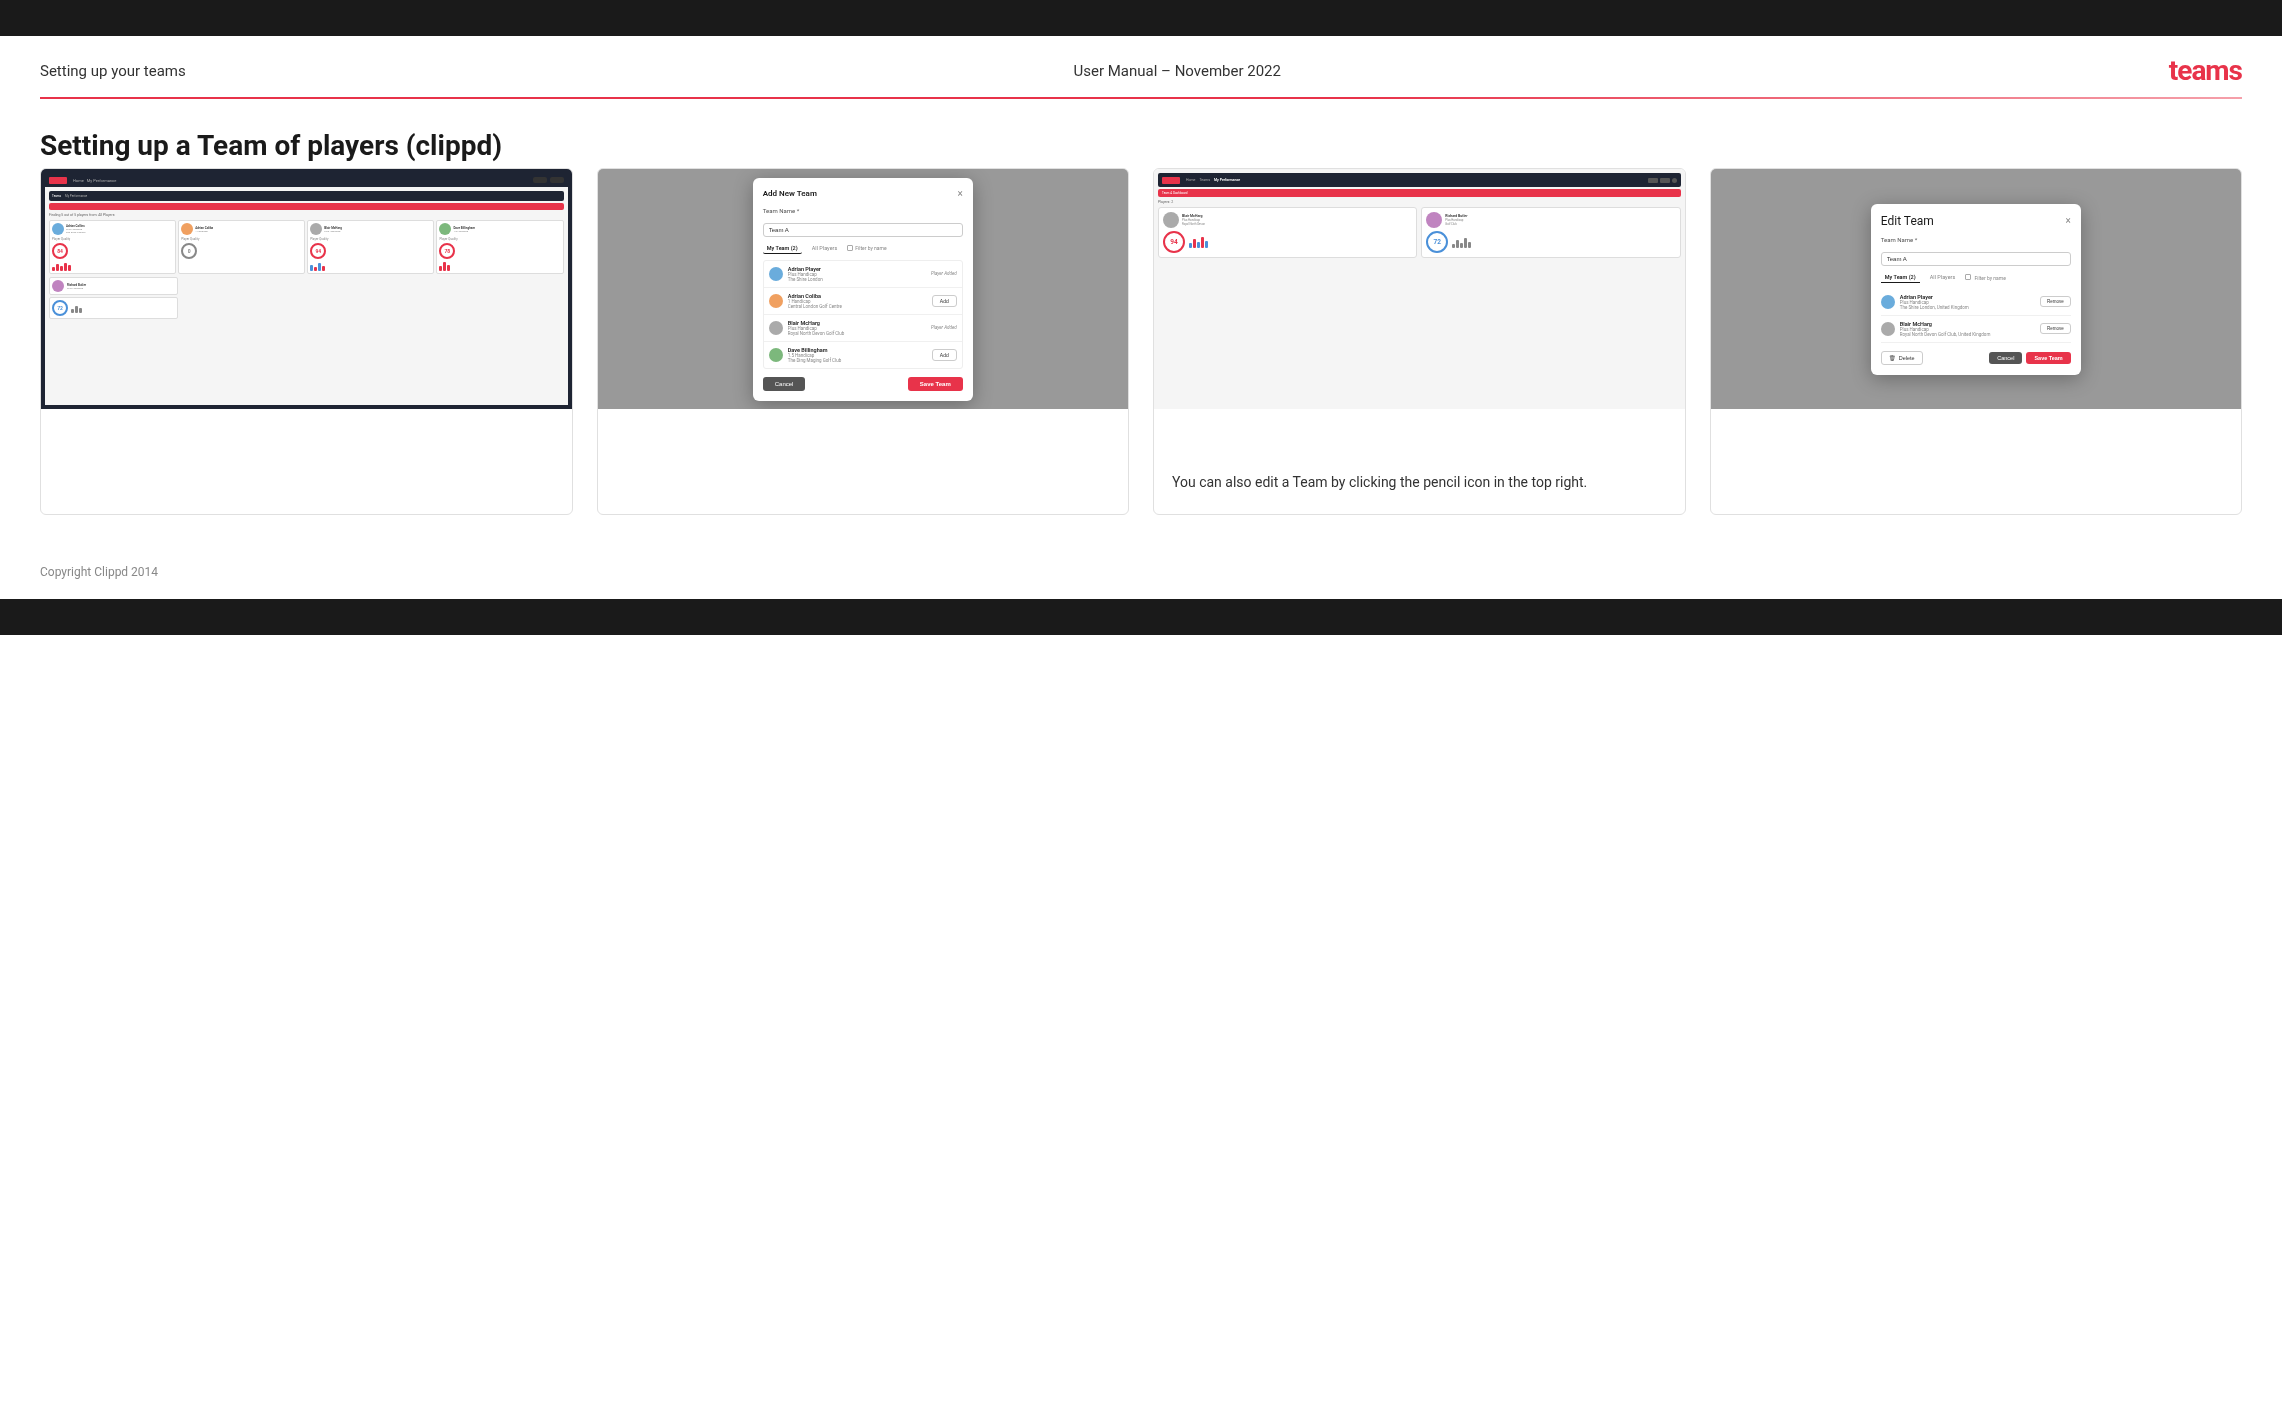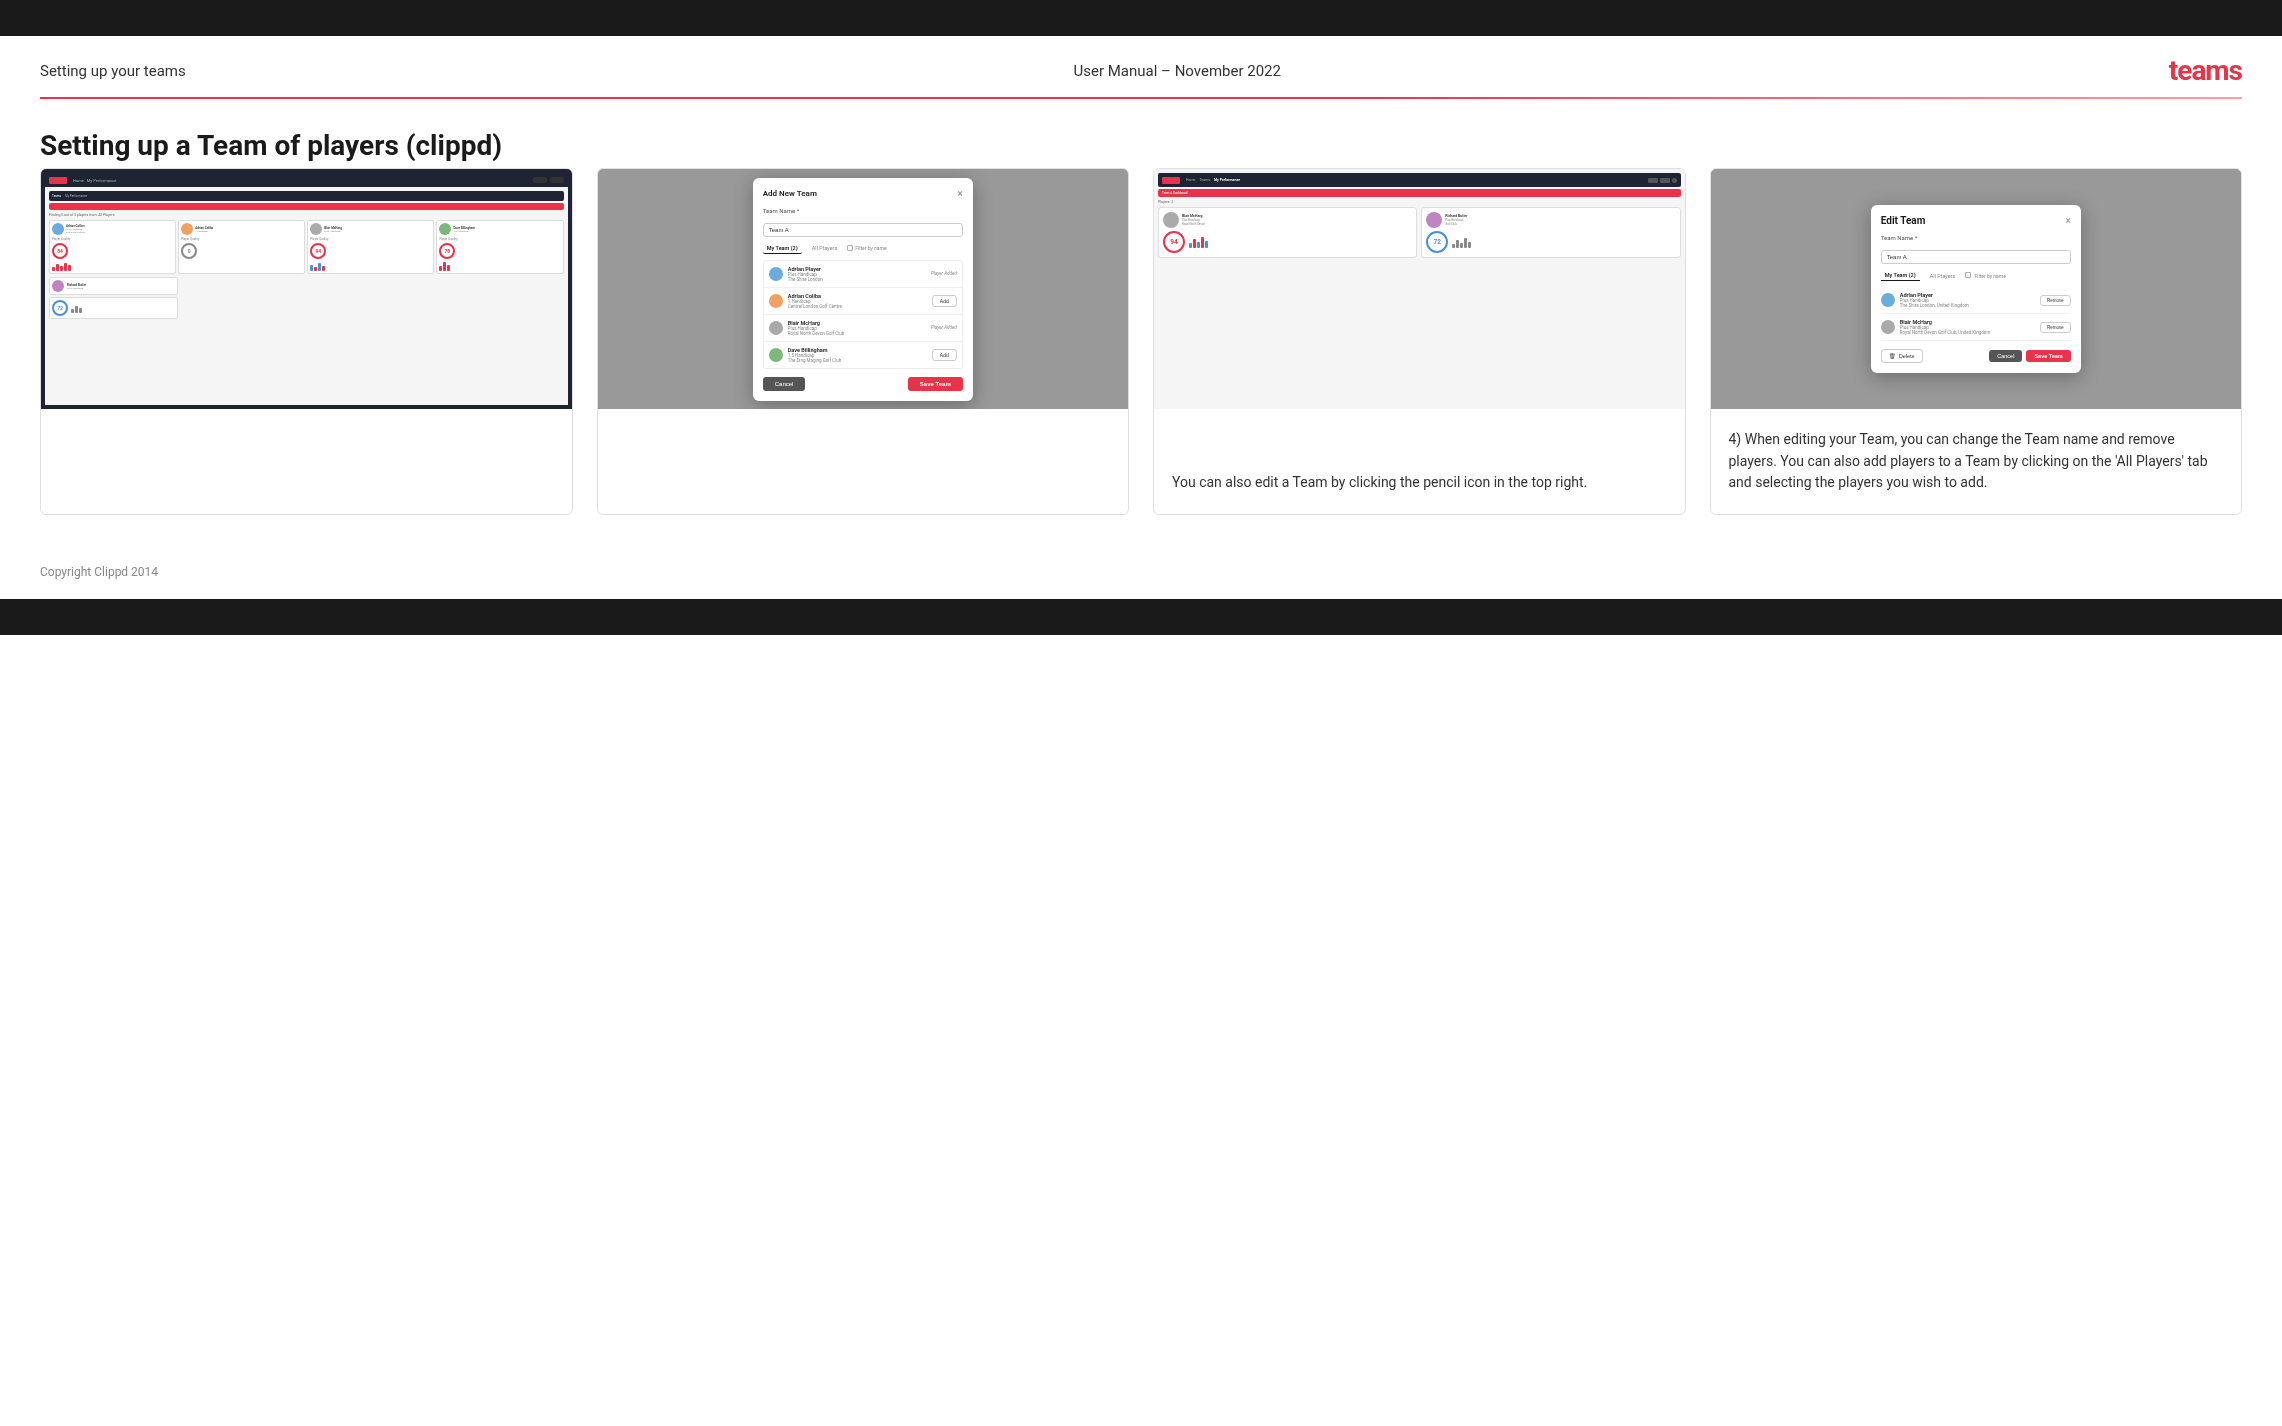--- a/index.html
+++ b/index.html
@@ -258,22 +258,22 @@
       padding: 10px;
       box-shadow: 0 4px 20px rgba(0,0,0,0.3);
     }
     .ss4-modal-header {
       display: flex;
       justify-content: space-between;
       align-items: center;
       margin-bottom: 8px;
     }
     .ss4-modal-title {
-      font-size: 10px;
-      font-weight: 700;
+      font-size: 12px;
+      font-weight: 400;
       color: #1a1a1a;
     }
     .ss4-close {
       font-size: 10px;
       color: #888;
     }
     .ss4-label {
       font-size: 6px;
       color: #555;
       margin-bottom: 3px;
@@ -702,21 +702,20 @@
               <span>🗑</span>
               <span>Delete</span>
             </button>
             <div class="ss4-footer-right">
               <button class="ss4-cancel-btn">Cancel</button>
               <button class="ss4-save-btn">Save Team</button>
             </div>
           </div>
         </div>
       </div>
-      <div class="card-text">4) When editing your Team, you can change the Team name and remove players. You can also add players to a Team by clicking on the 'All Players' tab and selecting the players you wish to add.</div>
     </div>
 
   </div>
 </div>
 
 <div class="page-footer">
   <span>Copyright Clippd 2014</span>
 </div>
 
 <div class="bottom-bar"></div>

